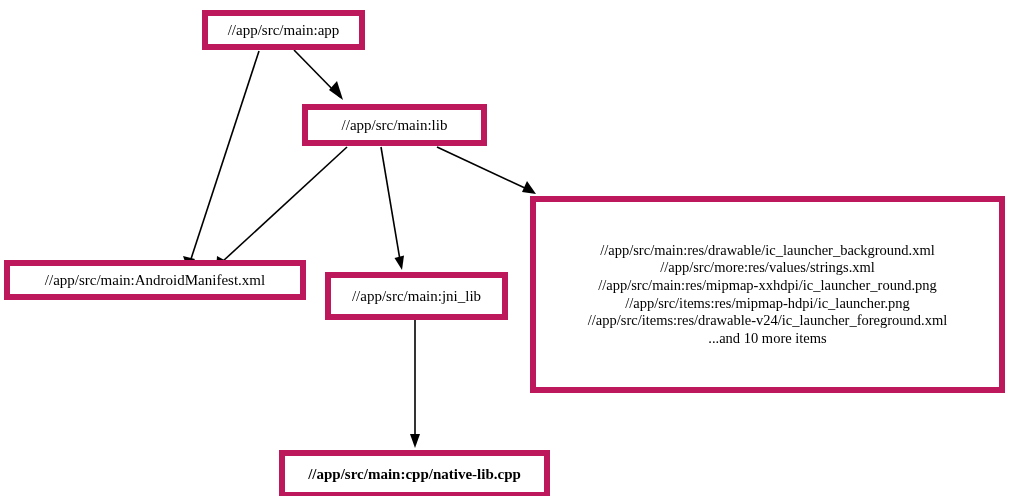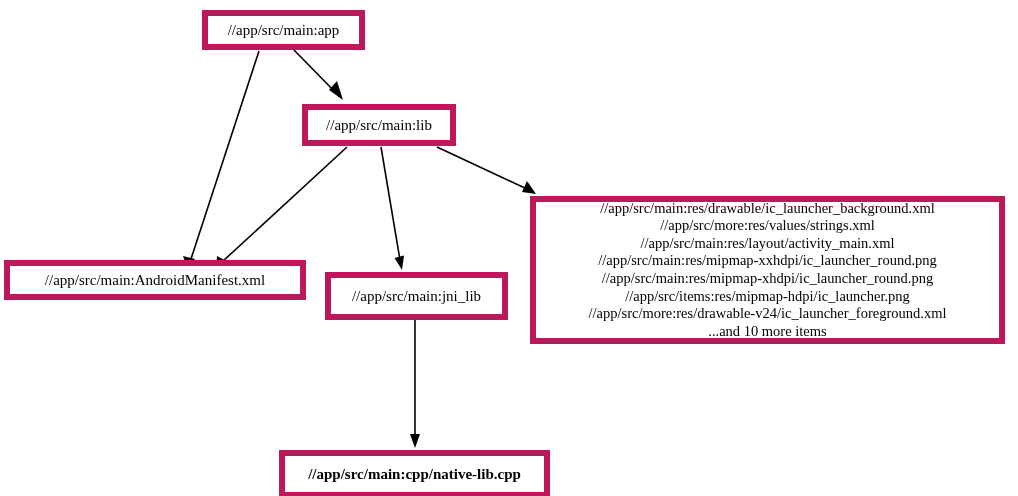--- a/index.html
+++ b/index.html
@@ -91,41 +91,39 @@
       <path d="M 415,317 L 415,438" stroke="#000000" stroke-width="1.6" fill="none"></path>
       <path d="M 415,448 L 410,434 L 420,434 Z" fill="#000000"></path>
     </g>
 
   </svg>
 
   <div class="graph-node" style="left:202px; top:10px; width:163px; height:40px;">
     <span class="node-label">//app/src/main:app</span>
   </div>
 
-  <div class="graph-node" style="left:302px; top:104px; width:154px; height:42px;">
+  <div class="graph-node" style="left:302px; top:104px; width:185px; height:42px;">
     <span class="node-label">//app/src/main:lib</span>
   </div>
 
   <div class="graph-node" style="left:4px; top:260px; width:302px; height:40px;">
     <span class="node-label">//app/src/main:AndroidManifest.xml</span>
   </div>
 
   <div class="graph-node" style="left:325px; top:272px; width:183px; height:48px;">
     <span class="node-label">//app/src/main:jni_lib</span>
   </div>
 
-  <div class="graph-node multiline" style="left:530px; top:196px; width:475px; height:148px;">
+  <div class="graph-node multiline" style="left:530px; top:196px; width:475px; height:197px;">
     <span class="node-label">
       <span class="node-line">//app/src/main:res/drawable/ic_launcher_background.xml</span>
       <span class="node-line">//app/src/more:res/values/strings.xml</span>
-      <span class="node-line">//app/src/main:res/layout/activity_main.xml</span>
       <span class="node-line">//app/src/main:res/mipmap-xxhdpi/ic_launcher_round.png</span>
-      <span class="node-line">//app/src/main:res/mipmap-xhdpi/ic_launcher_round.png</span>
       <span class="node-line">//app/src/items:res/mipmap-hdpi/ic_launcher.png</span>
-      <span class="node-line">//app/src/more:res/drawable-v24/ic_launcher_foreground.xml</span>
+      <span class="node-line">//app/src/items:res/drawable-v24/ic_launcher_foreground.xml</span>
       <span class="node-line">...and 10 more items</span>
     </span>
   </div>
 
   <div class="graph-node" style="left:279px; top:450px; width:271px; height:48px;font-weight:bold;">
     <span class="node-label">//app/src/main:cpp/native-lib.cpp</span>
   </div>
 
 </div>
 

